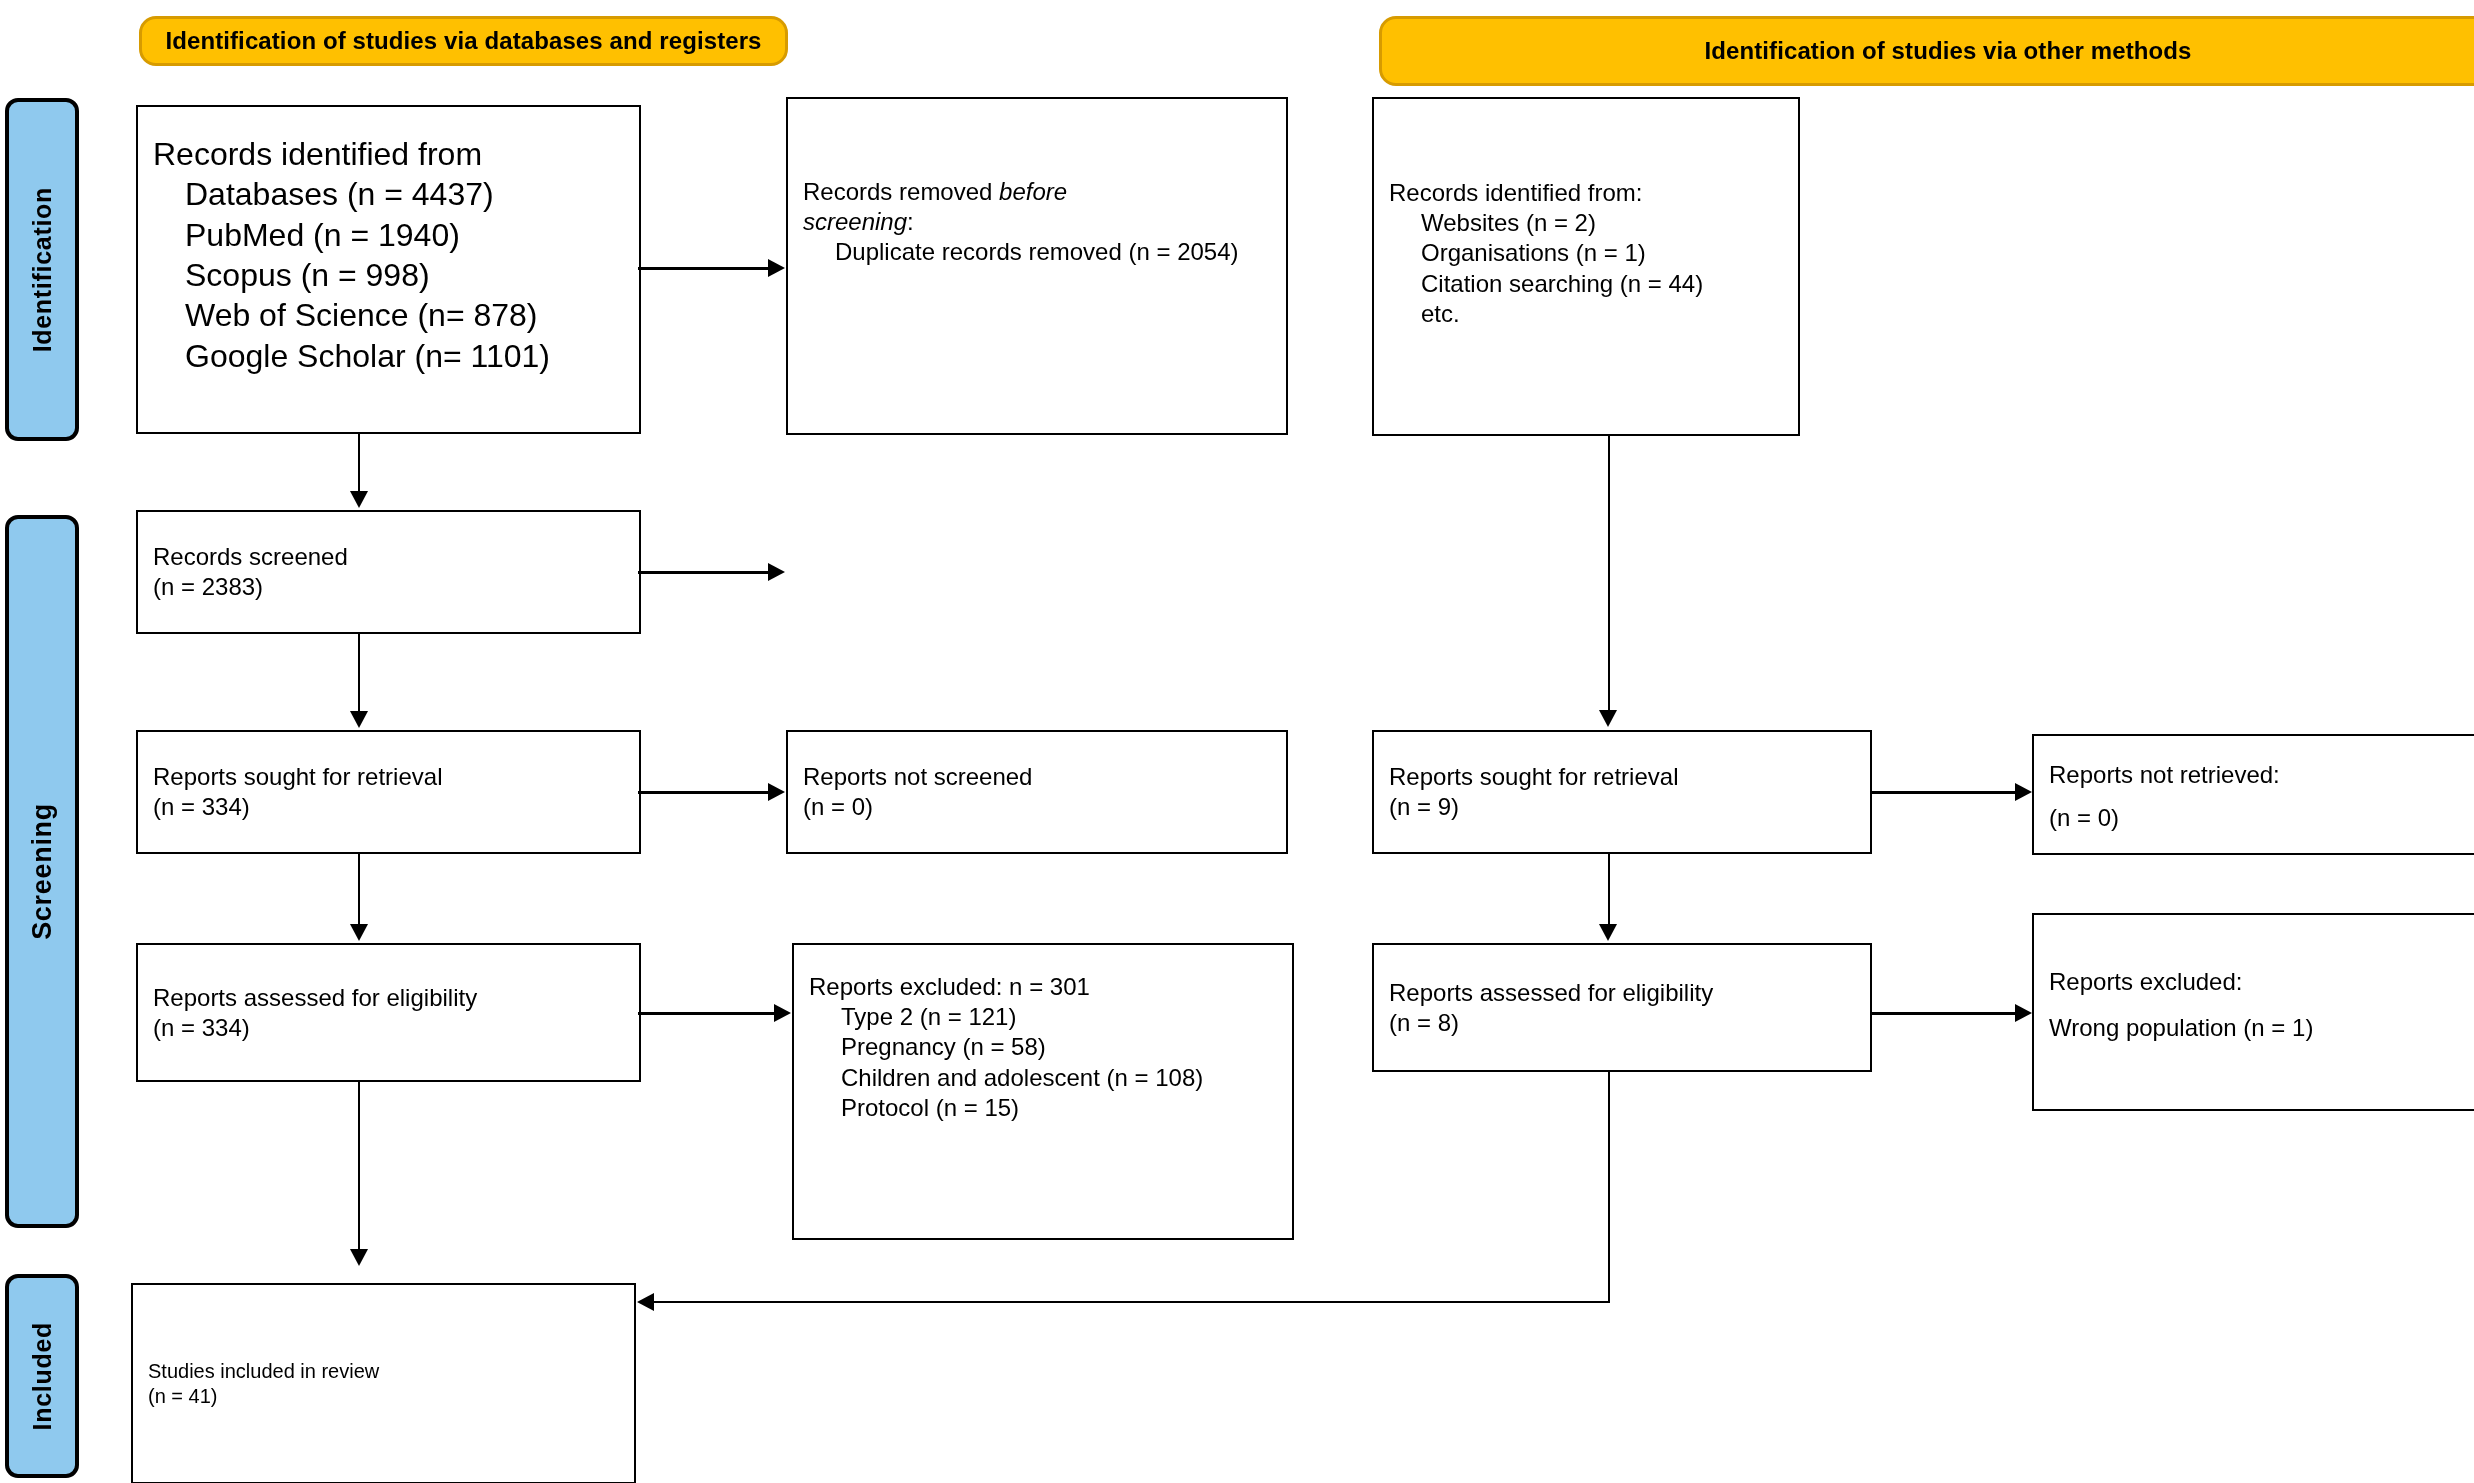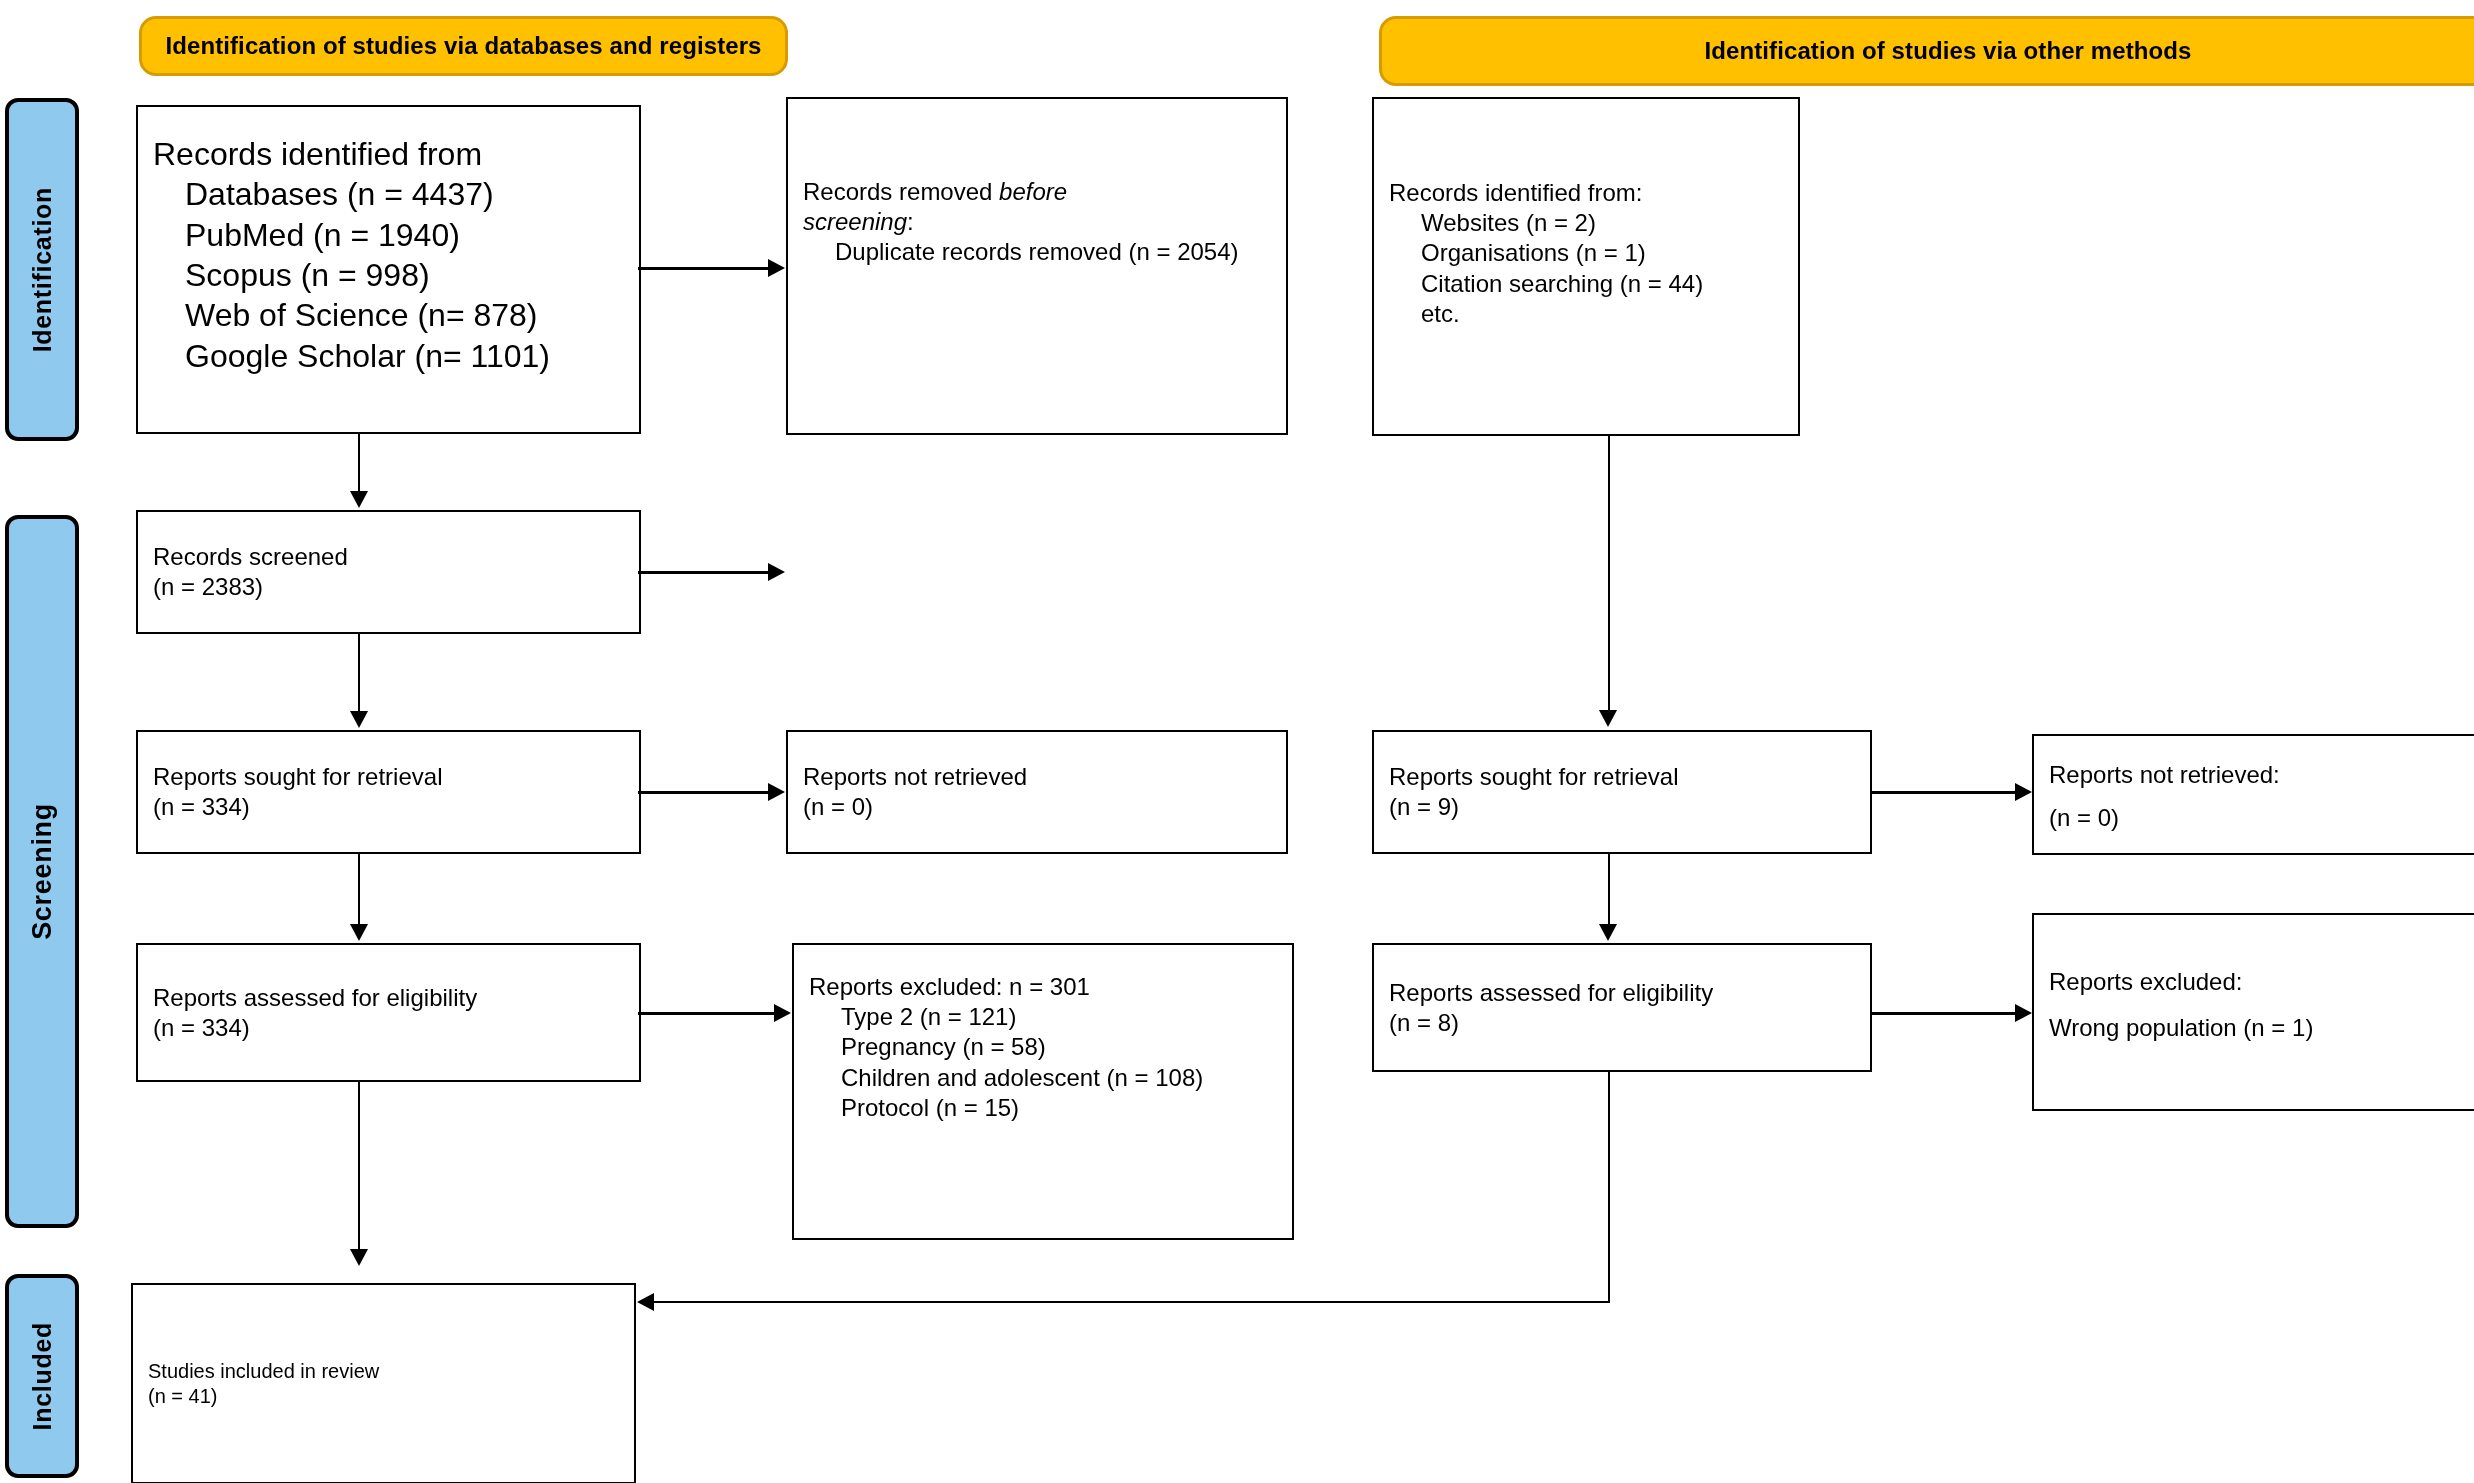--- a/index.html
+++ b/index.html
@@ -110,21 +110,21 @@
     border-top: 9.4px solid transparent;
     border-bottom: 9.4px solid transparent;
     border-right: 17px solid #000000;
   }
 </style>
 </head>
 <body>
 
 <div id="canvas">
 
-  <div class="banner" style="left:139px; top:16.3px; width:649px; height:60px; font-size:24px;">
+  <div class="banner" style="left:139px; top:16.3px; width:649px; height:50px; font-size:24px;">
     <span>Identification of studies via databases and registers</span>
   </div>
 
   <div class="banner" style="left:1379px; top:16.3px; width:1138px; height:70px; font-size:24px;">
     <span>Identification of studies via other methods</span>
   </div>
 
   <div class="stage" style="left:5px; top:98px; width:74px; height:343px;">
     <span style="font-size:25px;">Identification</span>
   </div>
@@ -166,21 +166,21 @@
 
   <div class="box" style="left:136px; top:730px; width:505px; height:124px;">
     <div class="inner" style="font-size:24px;">
       <span class="ln">Reports sought for retrieval</span>
       <span class="ln">(n = 334)</span>
     </div>
   </div>
 
   <div class="box" style="left:786px; top:730px; width:502px; height:124px;">
     <div class="inner" style="font-size:24px;">
-      <span class="ln">Reports not retrieved</span>
+      <span class="ln">Reports not screened</span>
       <span class="ln">(n = 0)</span>
     </div>
   </div>
 
   <div class="box" style="left:136px; top:943px; width:505px; height:139px;">
     <div class="inner" style="font-size:24px;">
       <span class="ln">Reports assessed for eligibility</span>
       <span class="ln">(n = 334)</span>
     </div>
   </div>

